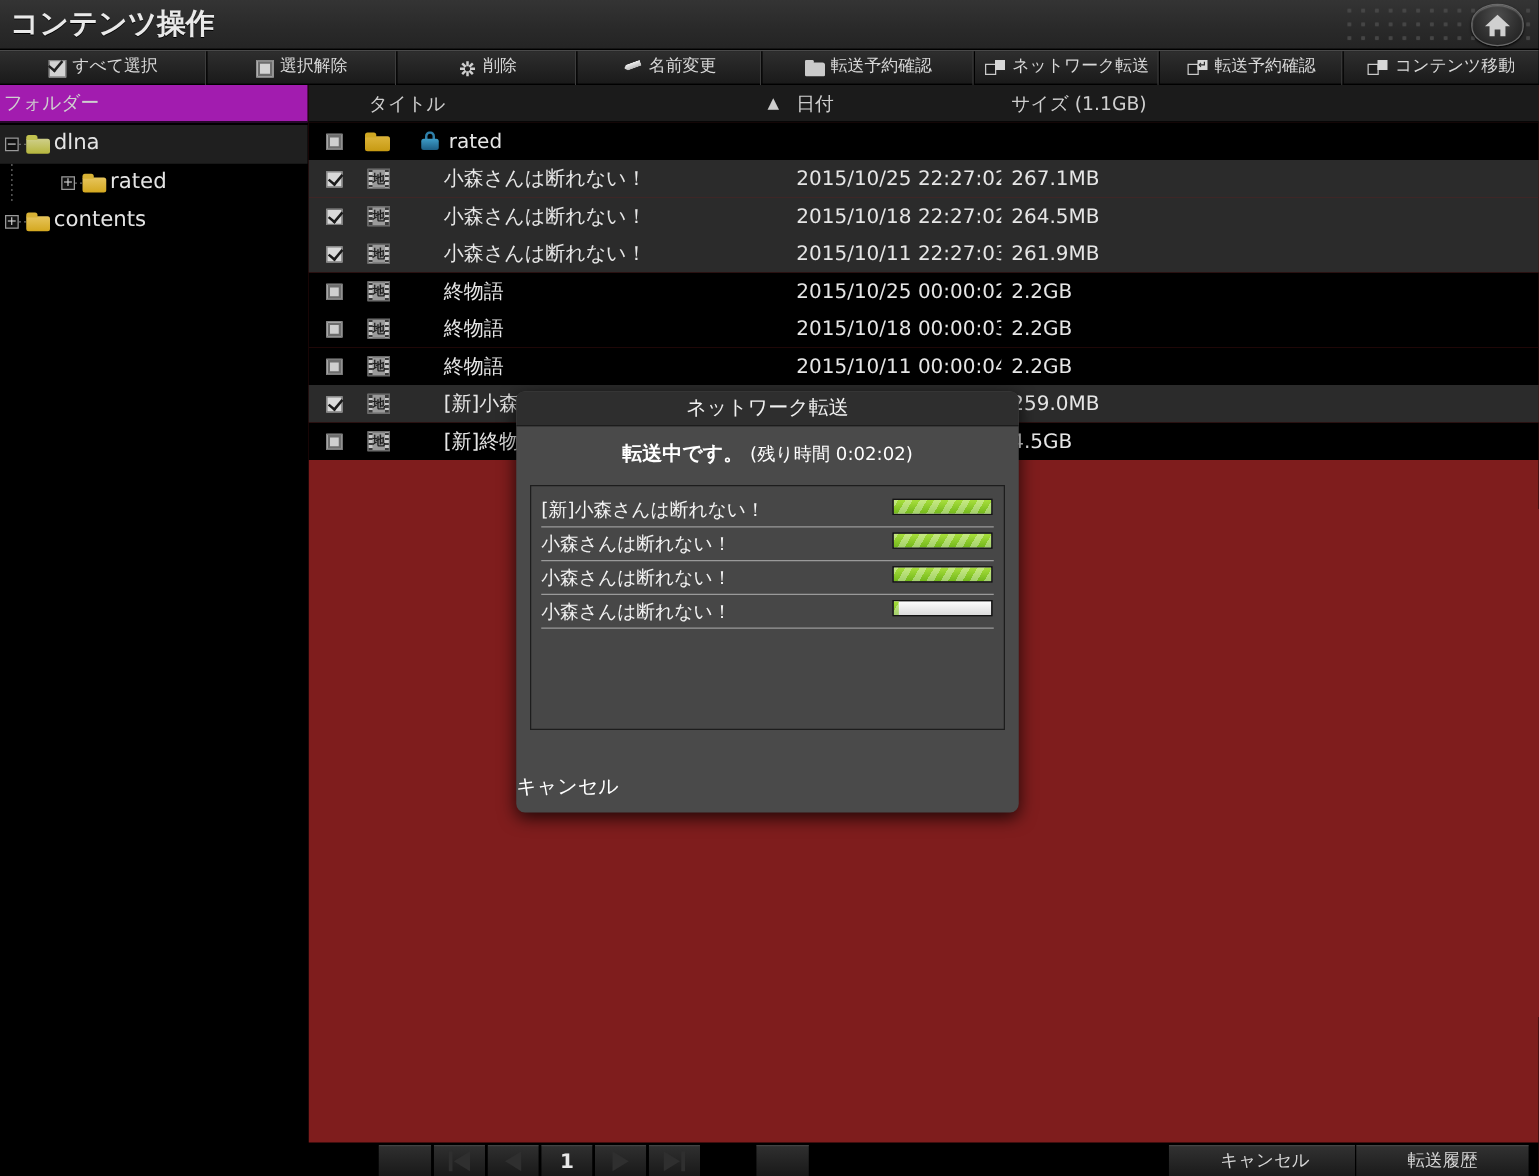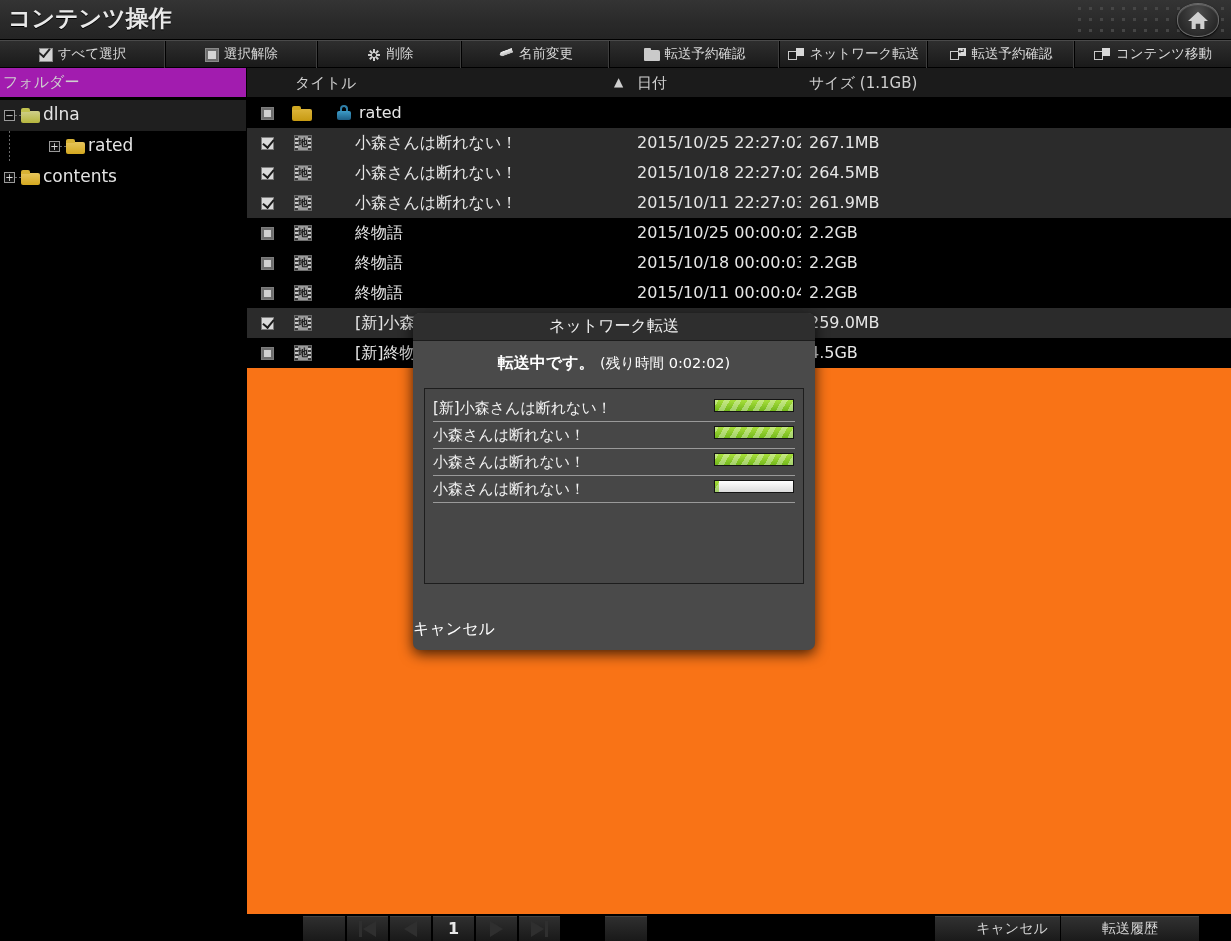--- a/index.html
+++ b/index.html
@@ -141,21 +141,21 @@
   }
   .fold-ico:after {
     content:""; position:absolute; left:0; top:0px; width:9px; height:4px;
     background:#d8b235; border-radius:2px 2px 0 0;
   }
   .fold-ico.green:before { background:linear-gradient(#cfcf8a,#b6b63d); }
   .fold-ico.green:after  { background:#c2c24f; }
   .tree-label { line-height:1; padding-bottom:2px; }
 
   
-  .content { position:absolute; left:247px; top:68px; width:984px; height:873px; background:#f97316; }
+  .content { position:absolute; left:247px; top:68px; width:984px; height:873px; background:#7f1d1d; }
   .list-head {
     height:30px; background:#1b1b1b; color:#cfcfcf; font-size:15px;
     position:relative; border-bottom:1px solid #000;
   }
   .list-head .h-title { position:absolute; left:48px; top:6px; }
   .list-head .h-sort  { position:absolute; left:367px; top:7px; font-size:12px; color:#cfcfcf; }
   .list-head .h-date  { position:absolute; left:390px; top:6px; }
   .list-head .h-size  { position:absolute; left:562px; top:6px; }
 
   .row {
@@ -279,21 +279,21 @@
   .pg .grp { display:flex; align-items:center; gap:1px; }
   .spacer-btn {
     position:absolute; bottom:0; height:25px;
     background:linear-gradient(#323232,#242424 60%,#1a1a1a);
     border-left:1px solid #000; border-right:1px solid #000;
     box-shadow: inset 0 1px 0 #444;
     color:#d6d6d6; font-size:14px;
     display:flex; align-items:center; justify-content:center;
   }
   #btn-age { left:934px; width:156px; }
-  #btn-hist { left:1060px; width:140px; }
+  #btn-hist { left:1084px; width:140px; }
   #pg-left-pad { left:303px; width:43px; bottom:0; height:25px; position:absolute;
     background:linear-gradient(#303030,#222 60%,#191919); box-shadow: inset 0 1px 0 #424242;
     border-right:1px solid #000; }
   #pg-right-pad { left:604px; width:43px; bottom:0; height:25px; position:absolute;
     background:linear-gradient(#303030,#222 60%,#191919); box-shadow: inset 0 1px 0 #424242;
     border-left:1px solid #000; }
 </style>
 </head>
 <body>
 

